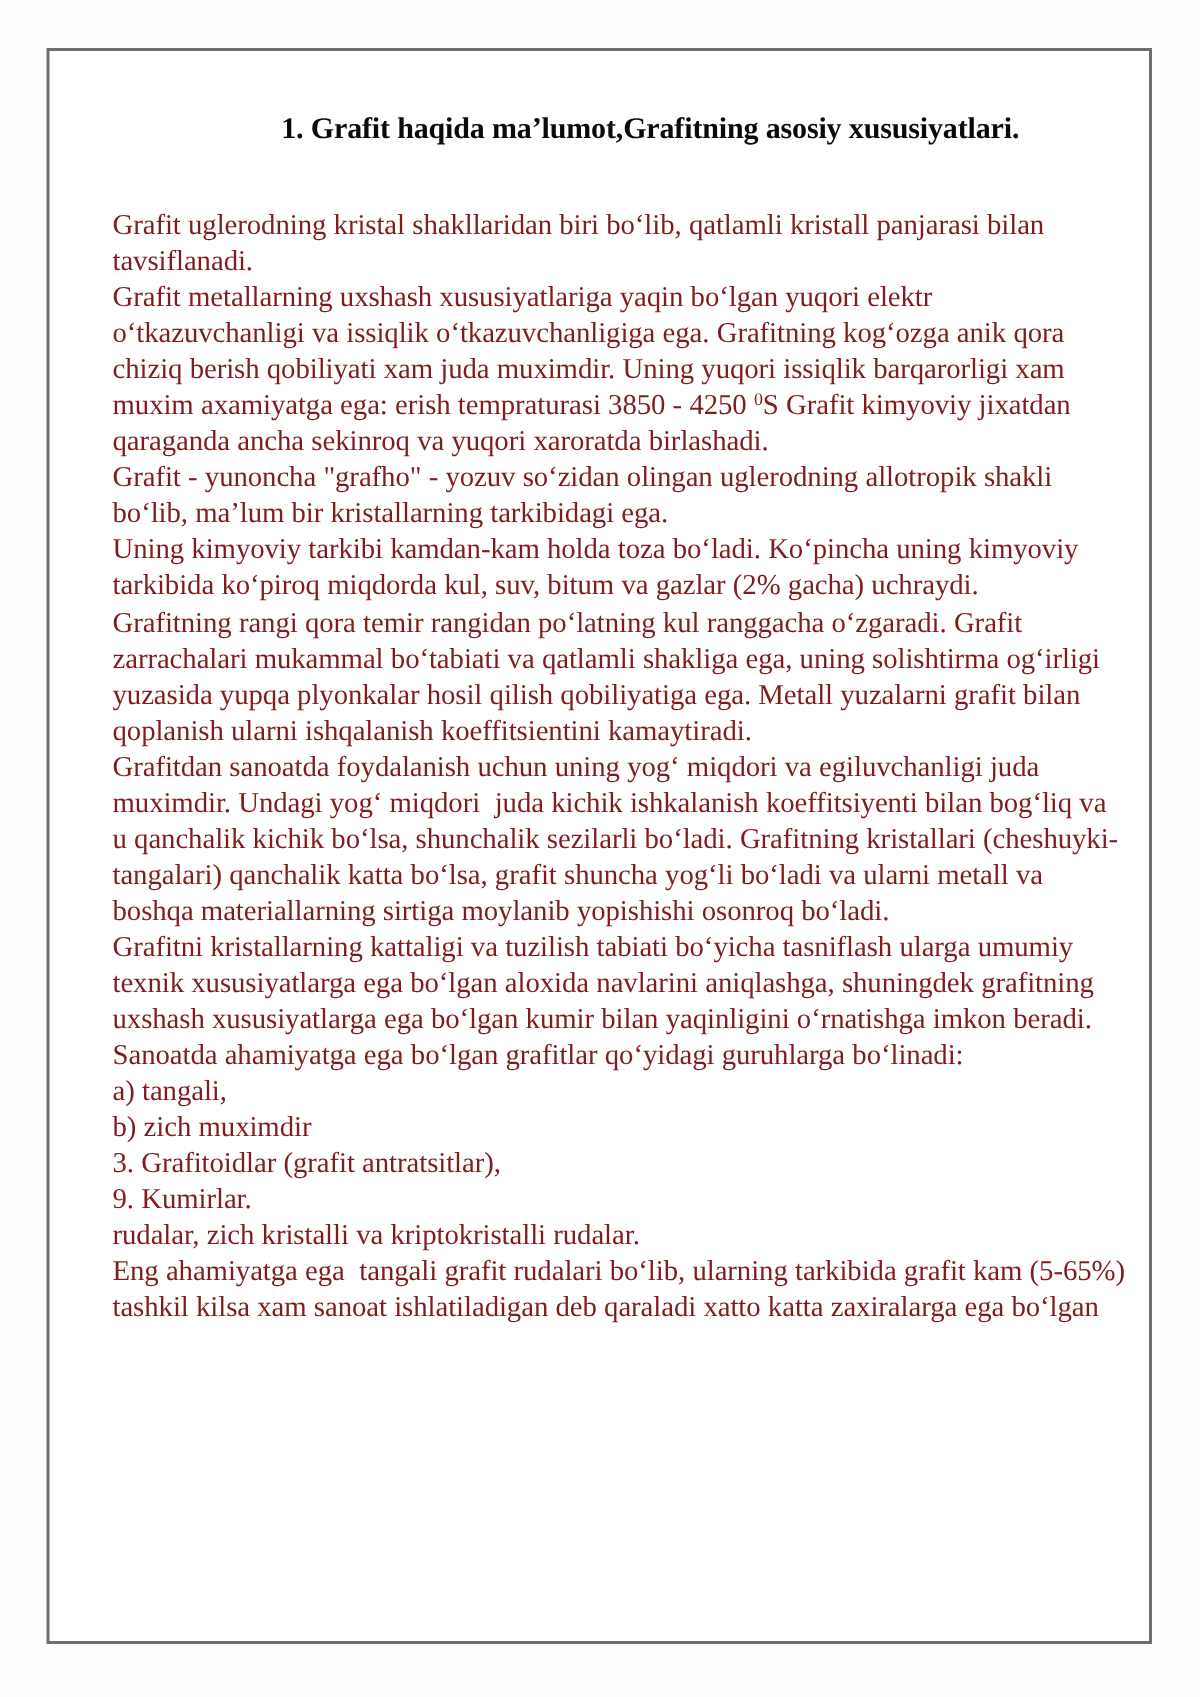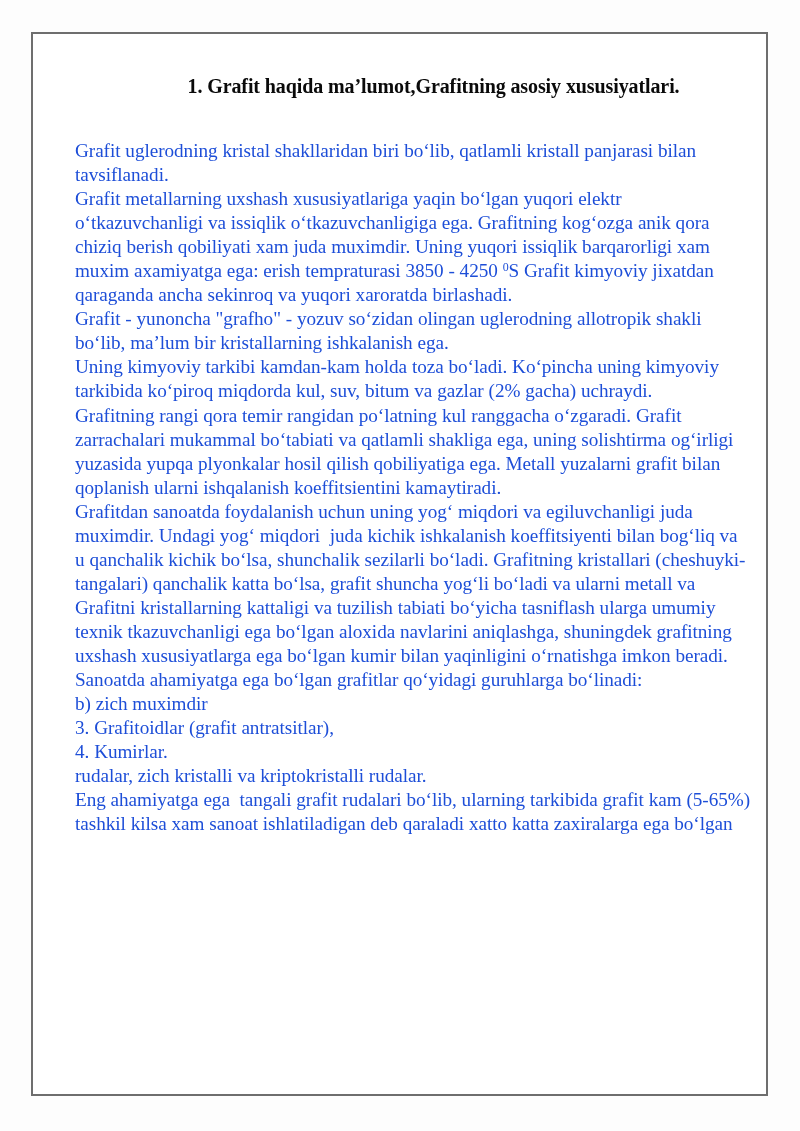--- a/index.html
+++ b/index.html
@@ -54,21 +54,21 @@
   .body-block {
     position: absolute;
     left: 42px;
     top: 105px;
     width: 676px;
   }
 
   .para-line {
     font-size: 19.2px;
     line-height: 24.05px;
-    color: #1d4ed8;
+    color: #7f1d1d;
     white-space: pre-wrap;
     letter-spacing: -0.05px;
     word-spacing: 0.1px;
   }
 
   sup.deg {
     font-size: 0.62em;
     vertical-align: 0.52em;
     line-height: 0;
   }
@@ -83,37 +83,39 @@
 
     <div class="body-block">
         <div class="para-line">Grafit uglerodning kristal shakllaridan biri bo‘lib, qatlamli kristall panjarasi bilan</div>
         <div class="para-line">tavsiflanadi.</div>
         <div class="para-line">Grafit metallarning uxshash xususiyatlariga yaqin bo‘lgan yuqori elektr</div>
         <div class="para-line">o‘tkazuvchanligi va issiqlik o‘tkazuvchanligiga ega. Grafitning kog‘ozga anik qora</div>
         <div class="para-line">chiziq berish qobiliyati xam juda muximdir. Uning yuqori issiqlik barqarorligi xam</div>
         <div class="para-line">muxim axamiyatga ega: erish tempraturasi 3850 - 4250 <sup class="deg">0</sup>S Grafit kimyoviy jixatdan</div>
         <div class="para-line">qaraganda ancha sekinroq va yuqori xaroratda birlashadi.</div>
         <div class="para-line">Grafit - yunoncha "grafho" - yozuv so‘zidan olingan uglerodning allotropik shakli</div>
-        <div class="para-line">bo‘lib, ma’lum bir kristallarning ishkalanish ega.</div>
+        <div class="para-line">bo‘lib, ma’lum bir kristallarning tarkibidagi ega.</div>
         <div class="para-line">Uning kimyoviy tarkibi kamdan-kam holda toza bo‘ladi. Ko‘pincha uning kimyoviy</div>
         <div class="para-line">tarkibida ko‘piroq miqdorda kul, suv, bitum va gazlar (2% gacha) uchraydi.</div>
         <div class="para-line">Grafitning rangi qora temir rangidan po‘latning kul ranggacha o‘zgaradi. Grafit</div>
         <div class="para-line">zarrachalari mukammal bo‘tabiati va qatlamli shakliga ega, uning solishtirma og‘irligi</div>
         <div class="para-line">yuzasida yupqa plyonkalar hosil qilish qobiliyatiga ega. Metall yuzalarni grafit bilan</div>
         <div class="para-line">qoplanish ularni ishqalanish koeffitsientini kamaytiradi.</div>
         <div class="para-line">Grafitdan sanoatda foydalanish uchun uning yog‘ miqdori va egiluvchanligi juda</div>
         <div class="para-line">muximdir. Undagi yog‘ miqdori  juda kichik ishkalanish koeffitsiyenti bilan bog‘liq va</div>
         <div class="para-line">u qanchalik kichik bo‘lsa, shunchalik sezilarli bo‘ladi. Grafitning kristallari (cheshuyki-</div>
         <div class="para-line">tangalari) qanchalik katta bo‘lsa, grafit shuncha yog‘li bo‘ladi va ularni metall va</div>
+        <div class="para-line">boshqa materiallarning sirtiga moylanib yopishishi osonroq bo‘ladi.</div>
         <div class="para-line">Grafitni kristallarning kattaligi va tuzilish tabiati bo‘yicha tasniflash ularga umumiy</div>
-        <div class="para-line">texnik tkazuvchanligi ega bo‘lgan aloxida navlarini aniqlashga, shuningdek grafitning</div>
+        <div class="para-line">texnik xususiyatlarga ega bo‘lgan aloxida navlarini aniqlashga, shuningdek grafitning</div>
         <div class="para-line">uxshash xususiyatlarga ega bo‘lgan kumir bilan yaqinligini o‘rnatishga imkon beradi.</div>
         <div class="para-line">Sanoatda ahamiyatga ega bo‘lgan grafitlar qo‘yidagi guruhlarga bo‘linadi:</div>
+        <div class="para-line">a) tangali,</div>
         <div class="para-line">b) zich muximdir</div>
         <div class="para-line">3. Grafitoidlar (grafit antratsitlar),</div>
-        <div class="para-line">4. Kumirlar.</div>
+        <div class="para-line">9. Kumirlar.</div>
         <div class="para-line">rudalar, zich kristalli va kriptokristalli rudalar.</div>
         <div class="para-line">Eng ahamiyatga ega  tangali grafit rudalari bo‘lib, ularning tarkibida grafit kam (5-65%)</div>
         <div class="para-line">tashkil kilsa xam sanoat ishlatiladigan deb qaraladi xatto katta zaxiralarga ega bo‘lgan</div>
       </div>
 
   </div>
 </div>
 
 </body></html>

